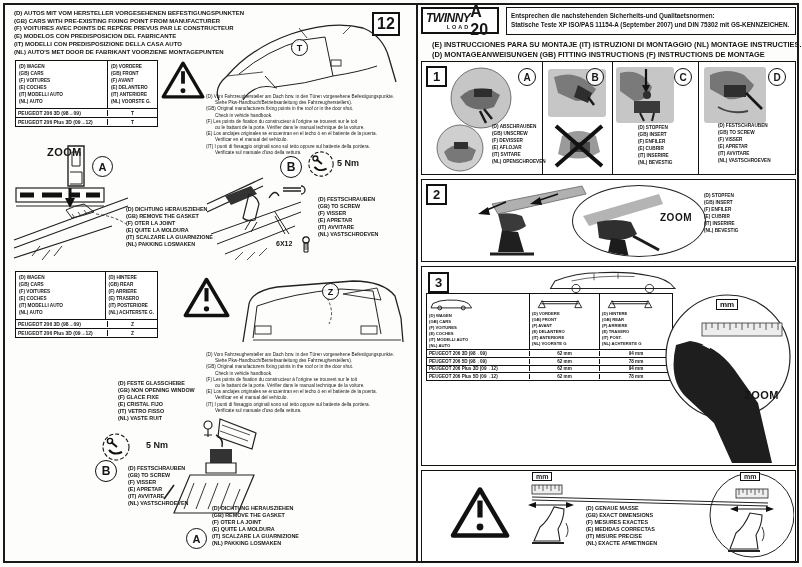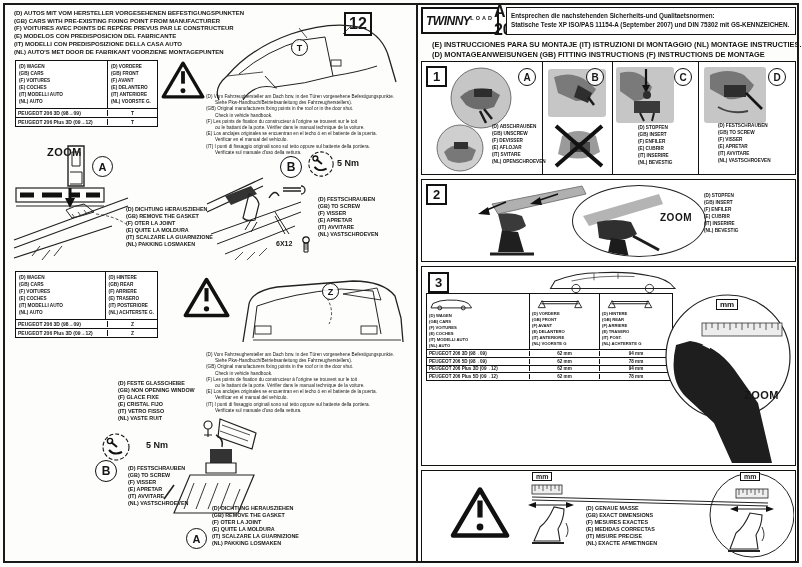--- a/index.html
+++ b/index.html
@@ -49,21 +49,21 @@
 
   <div class="abs hlist" style="left:14px;top:10px">
       <div>(D) AUTOS MIT VOM HERSTELLER VORGESEHENEN BEFESTIGUNGSPUNKTEN</div>
       <div>(GB) CARS WITH PRE-EXISTING FIXING POINT FROM MANUFACTURER</div>
       <div>(F) VOITURES AVEC POINTS DE REPÈRE PREVUS PAR LE CONSTRUCTEUR</div>
       <div>(E) MODELOS CON PREDISPOSICION DEL FABRICANTE</div>
       <div>(IT) MODELLI CON PREDISPOSIZIONE DELLA CASA AUTO</div>
       <div>(NL) AUTO'S MET DOOR DE FABRIKANT VOORZIENE MONTAGEPUNTEN</div>
     </div>
 
-  <div class="abs numbox" style="left:344px;top:12px;width:28px;height:24px;font-size:16px">12</div>
+  <div class="abs numbox" style="left:372px;top:12px;width:28px;height:24px;font-size:16px">12</div>
 
   <svg class="abs" style="left:203px;top:14px" width="198" height="102" viewBox="0 0 198 102">
     <path d="M16 86 Q10 74 24 62 Q48 34 88 20 Q130 6 160 14 Q180 22 186 44 L193 68" fill="none" stroke="#222" stroke-width="1.3"></path>
     <path d="M36 60 Q64 36 100 26 L122 23" fill="none" stroke="#222" stroke-width="1"></path>
     <path d="M122 23 L130 62 Q102 70 72 73 L62 62" fill="none" stroke="#222" stroke-width="1"></path>
     <path d="M130 62 Q156 58 174 52" fill="none" stroke="#222" stroke-width="1"></path>
     <path d="M40 86 Q52 68 74 74" fill="none" stroke="#222" stroke-width="1.1"></path>
     <path d="M24 62 L60 58" fill="none" stroke="#222" stroke-width=".8"></path>
     <path d="M96 14 L104 24 M148 12 L140 20" fill="none" stroke="#222" stroke-width=".8"></path>
     <rect x="128" y="46" width="10" height="6" fill="none" stroke="#222" stroke-width=".9"></rect>
@@ -283,21 +283,21 @@
   <div class="abs steps" style="left:212px;top:505px">
       <div>(D) DICHTUNG HERAUSZIEHEN</div>
       <div>(GB) REMOVE THE GASKET</div>
       <div>(F) OTER LA JOINT</div>
       <div>(E) QUITE LA MOLDURA</div>
       <div>(IT) SCALZARE LA GUARNIZIONE</div>
       <div>(NL) PAKKING LOSMAKEN</div>
     </div>
 
   <div class="abs" style="left:421px;top:7px;width:78px;height:27px;border:2px solid #111;background:#fff;display:flex;align-items:center;justify-content:space-between;padding:0 3px">
-    <div style="display:flex;flex-direction:row;">
+    <div style="display:flex;flex-direction:column;align-items:flex-end">
       <span style="font-weight:bold;font-style:italic;font-size:12px;letter-spacing:-.5px;line-height:12px">TWINNY</span>
       <span style="font-weight:bold;font-size:5.5px;letter-spacing:2px;line-height:6px">LOAD</span>
     </div>
     <span style="font-weight:bold;font-size:16px">A 20</span>
   </div>
 
   <div class="abs" style="left:506px;top:7px;width:290px;height:28px;border:1.6px solid #111;background:#fff;padding:3px 4px;font-weight:bold;font-size:6.3px;line-height:9px">
     <div>Entsprechen die nachstehenden Sicherheits-und Qualitaetsnormen:</div>
     <div>Statische Teste XP ISO/PAS 11154-A (September 2007) und DIN 75302 mit GS-KENNZEICHEN.</div>
   </div>

